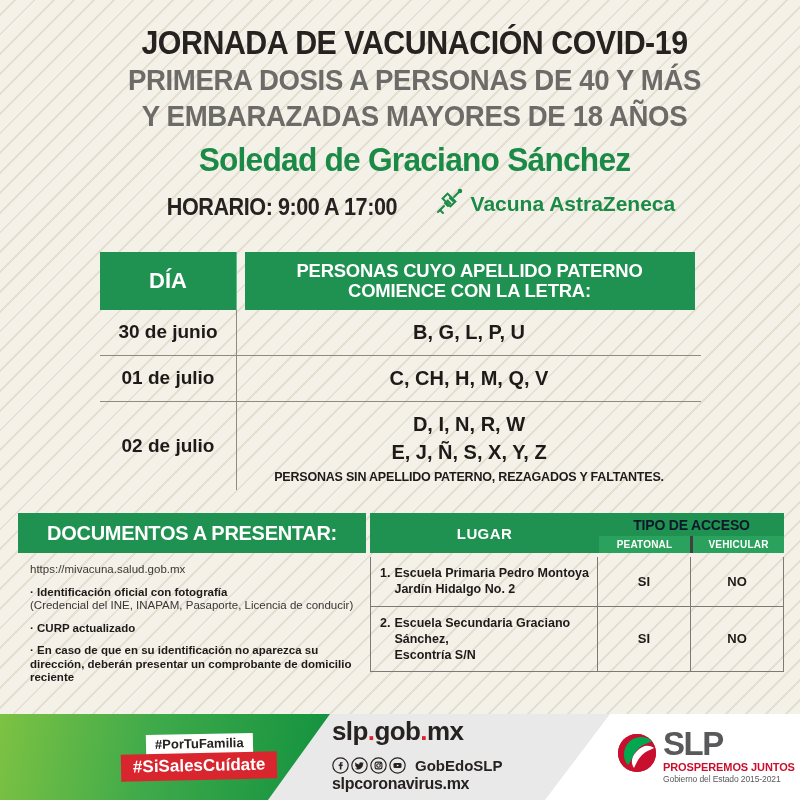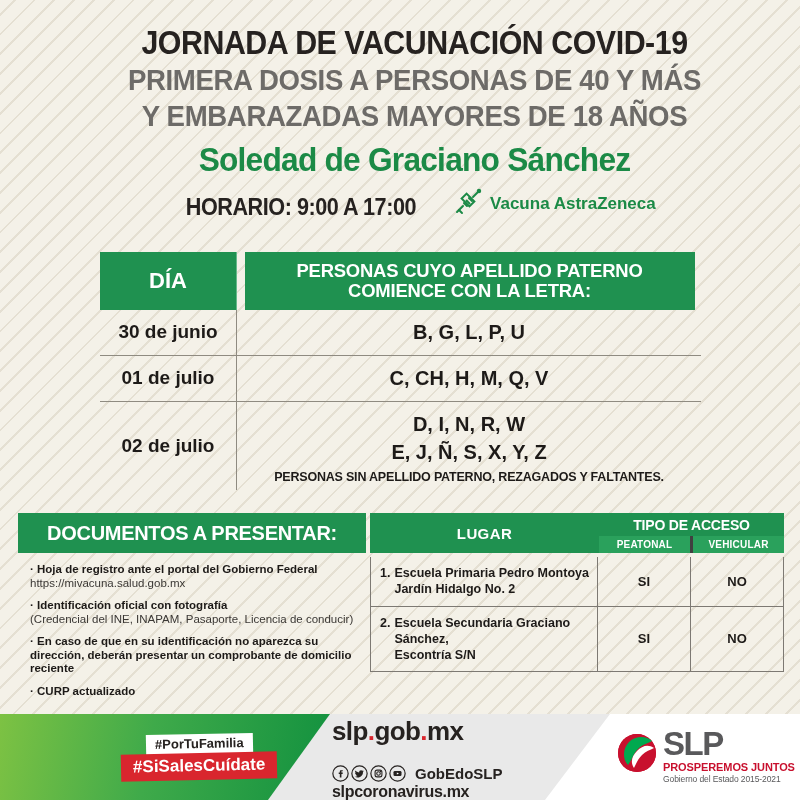--- a/index.html
+++ b/index.html
@@ -42,21 +42,21 @@
   }
   .horario-row{
     display:flex;align-items:flex-end;justify-content:center;
     gap:24px;margin-top:8px;
   }
   .horario{
     font-size:24px;font-weight:bold;color:#262220;
     letter-spacing:-0.5px;transform:scaleX(0.9);
   }
   .vac-wrap{display:flex;align-items:center;gap:7px;}
-  .vac-label{font-size:17px;font-weight:bold;color:#1b8a46;}
+  .vac-label{font-size:21px;font-weight:bold;color:#1b8a46;}
 
   
   .sched{
     position:absolute;left:100px;top:252px;width:601px;
     border-collapse:collapse;
   }
   .sched th{
     background:#1f9150;color:#fff;font-weight:bold;
     padding:9px 4px;line-height:1.05;
   }
@@ -88,21 +88,21 @@
     padding:7px 0;transform:none;
   }
   .bh-gap{width:4px;}
   .bh-lugar{
     flex:1;background:#1f9150;color:#fff;
     font-size:15px;font-weight:bold;letter-spacing:0.4px;
     display:flex;align-items:center;justify-content:center;
   }
   .bh-acc{width:185px;display:flex;flex-direction:column;}
   .bh-acc-top{
-    background:#1f9150;color:#ffffff;font-size:14px;font-weight:bold;
+    background:#1f9150;color:#0f172a;font-size:14px;font-weight:bold;
     text-align:center;padding:4px 0 3px;letter-spacing:-0.2px;
   }
   .bh-acc-sub{display:flex;flex:1;}
   .bh-acc-sub div{
     flex:1;background:#2aa15c;color:#fff;font-size:10px;font-weight:bold;
     text-align:center;padding:3px 0;letter-spacing:0.2px;
   }
   .bh-acc-sub div:first-child{border-right:3px solid #404040;}
 
   .bt-body{display:flex;margin-top:4px;align-items:flex-start;}
@@ -147,21 +147,21 @@
     letter-spacing:0px;transform:rotate(-1.2deg);
   }
   .h2{
     display:inline-block;background:#d9262e;color:#ffffff;
     font-size:17px;font-weight:bold;padding:3px 12px 4px;
     margin-top:-1px;transform:rotate(-1.2deg);
   }
   .f-site{position:absolute;left:332px;top:2px;}
   .site-main{font-size:26px;font-weight:bold;color:#262220;letter-spacing:-0.6px;}
   .site-main .dot{color:#d9262e;}
-  .site-row{display:flex;align-items:center;gap:5px;margin-top:18px;justify-content:flex-end;}
+  .site-row{display:flex;align-items:center;gap:5px;margin-top:10px;justify-content:flex-end;}
   .soc{display:flex;gap:2px;}
   .soc svg{display:block;}
   .site-handle{font-size:15px;font-weight:bold;color:#262220;margin-left:4px;}
   .site-sub{font-size:16px;font-weight:bold;color:#262220;margin-top:1px;letter-spacing:-0.3px;}
 
   .slp-logo{position:absolute;left:614px;top:16px;display:flex;align-items:flex-start;gap:3px;}
   .slp-text{display:flex;flex-direction:column;}
   .slp-big{font-size:33px;font-weight:bold;color:#59595b;line-height:0.82;letter-spacing:-1.5px;}
   .slp-pj{font-size:11px;font-weight:bold;color:#c8102e;letter-spacing:-0.1px;margin-top:4px;}
   .slp-gob{font-size:8.5px;color:#59595b;margin-top:1px;letter-spacing:-0.1px;}
@@ -244,32 +244,31 @@
         <div class="bh-acc-sub">
           <div>PEATONAL</div>
           <div>VEHICULAR</div>
         </div>
       </div>
     </div>
 
     <div class="bt-body">
       <div class="docs-list" id="docs-list">
           <div class="doc-item">
-            <div class="b">· Hoja de registro ante el portal del Gobierno Federal</div>
             <div class="n">https://mivacuna.salud.gob.mx</div>
           </div>
           <div class="doc-item">
             <div class="b">· Identificación oficial con fotografía</div>
             <div class="n">(Credencial del INE, INAPAM, Pasaporte, Licencia de conducir)</div>
           </div>
           <div class="doc-item">
+            <div class="b">· CURP actualizado</div>
+          </div>
+          <div class="doc-item">
             <div class="b">· En caso de que en su identificación no aparezca su dirección,  deberán presentar un comprobante de domicilio reciente</div>
-          </div>
-          <div class="doc-item">
-            <div class="b">· CURP actualizado</div>
           </div>
         </div>
       <div class="places" id="places-list">
           <div class="place-row">
             <div class="place-name">
               <span class="idx">1.</span>
               <span>
                 <div>Escuela Primaria Pedro Montoya</div>
                 <div>Jardín Hidalgo No. 2</div>
               </span>

